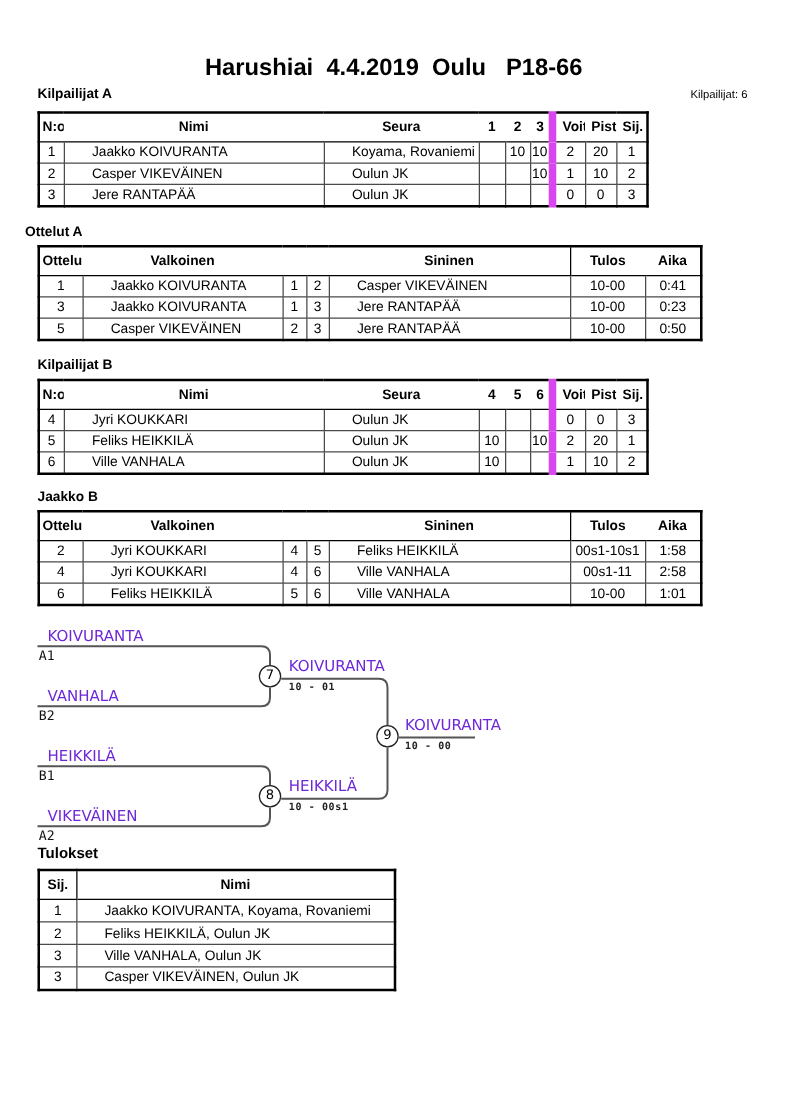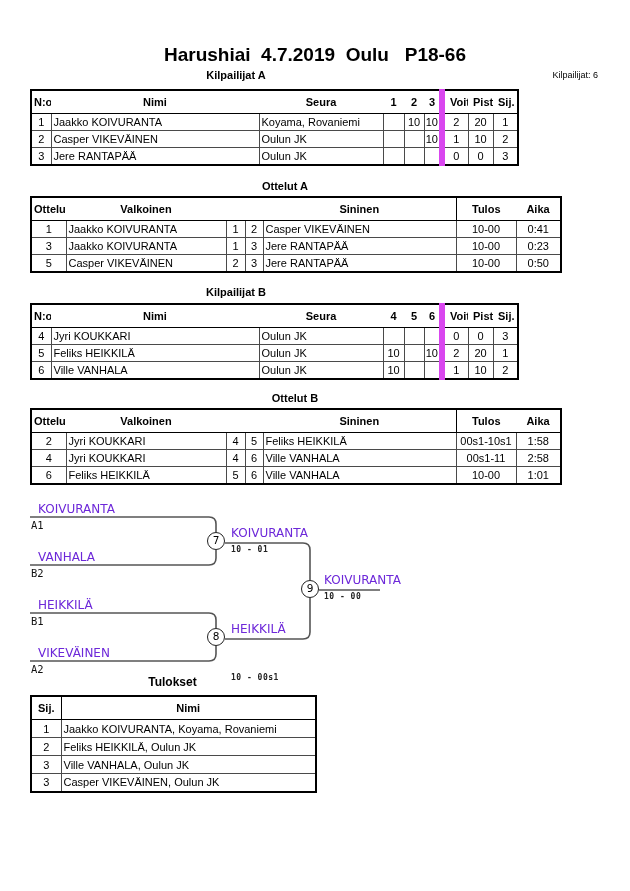--- a/index.html
+++ b/index.html
@@ -12,36 +12,36 @@
   .abs { position:absolute; }
 
   .doc-title {
     left:0; top:44px; width:630px; text-align:center;
     font-size:19px; font-weight:bold; white-space:pre;
     font-family:"Liberation Sans", sans-serif;
   }
   .comp-count { top:70px; right:32px; font-size:9px; }
 
   .sec-title {
-    font-size:11px; font-weight:bold; text-align:center; white-space:nowrap;
+    font-size:11px; font-weight:bold; white-space:nowrap;
   }
 
   table.grid {
     position:absolute; border-collapse:collapse; table-layout:fixed;
     border:2px solid #000; background:#fff;
   }
   .grid th {
     font-size:11px; font-weight:bold; height:17px; padding:5px;
     text-align:center; border-bottom:1.5px solid #000; white-space:nowrap; overflow:hidden;
   }
   .grid td {
     font-size:11px; height:17px; padding:0;
     border:1px solid #4a4a4a; white-space:nowrap; overflow:hidden;
   }
-  .grid .l { text-align:left; padding-left:2px; }
+  .grid .l { text-align:left; padding-left:22px; }
   .grid th.l { padding-left:2px; }
   .grid .c { text-align:center; }
   .grid th.grp, .grid td.grp { border-left:6px solid #d946ef; }
   .grid th.tl { border-left:1px solid #000; }
   .results td { height:18px; }
 
   .bk-name {
     position:absolute; font-family:"DejaVu Sans", sans-serif;
     font-size:12px; color:#6d28d9; white-space:nowrap;
   }
@@ -56,21 +56,21 @@
   .bk-circle {
     position:absolute; width:18px; height:18px; border:1.5px solid #222;
     border-radius:50%; background:#fff; text-align:center;
     font-family:"DejaVu Sans", sans-serif; font-size:10.5px; line-height:15px;
   }
   svg.bracket { position:absolute; left:0; top:0; }
 </style>
 </head>
 <body>
 
-<div class="abs doc-title">Harushiai  4.7.2019  Oulu   P18-66</div>
+<div class="abs doc-title">Harushiai  4.4.2019  Oulu   P18-66</div>
 <div class="abs comp-count">Kilpailijat: 6</div>
 
 <div class="abs sec-title" style="left:30px;top:69px;width:412px;">Kilpailijat A</div>
 <table class="grid" style="left:30px;top:89px;width:487px;">
   <colgroup>
       <col style="width:20px">
       <col style="width:208px">
       <col style="width:124px">
       <col style="width:21px">
       <col style="width:20px">
@@ -238,21 +238,21 @@
       <td class="c">10</td>
       <td class="c"></td>
       <td class="c"></td>
       <td class="c grp">1</td>
       <td class="c">10</td>
       <td class="c">2</td>
     </tr>
   </tbody>
 </table>
 
-<div class="abs sec-title" style="left:30px;top:392px;width:530px;">Ottelut B</div>
+<div class="abs sec-title" style="left:30px;top:392px;width:530px;">Jaakko B</div>
 <table class="grid" style="left:30px;top:408px;width:530px;">
   <colgroup>
       <col style="width:35px">
       <col style="width:160px">
       <col style="width:19px">
       <col style="width:18px">
       <col style="width:193px">
       <col style="width:60px">
       <col style="width:45px">
     </colgroup>
@@ -317,21 +317,21 @@
 <div class="bk-circle" style="left:207px;top:532px;">7</div>
 <div class="bk-name" style="left:231px;top:526px;">KOIVURANTA</div>
 <div class="bk-score" style="left:231px;top:545px;text-align:right;">10 - 01</div>
 
 <div class="bk-name" style="left:38px;top:598px;">HEIKKILÄ</div>
 <div class="bk-seed" style="left:31px;top:615px;">B1</div>
 <div class="bk-name" style="left:38px;top:646px;">VIKEVÄINEN</div>
 <div class="bk-seed" style="left:31px;top:663px;">A2</div>
 <div class="bk-circle" style="left:207px;top:628px;">8</div>
 <div class="bk-name" style="left:231px;top:622px;">HEIKKILÄ</div>
-<div class="bk-score" style="left:231px;top:673px;">10 - 00s1</div>
+<div class="bk-score" style="left:231px;top:641px;">10 - 00s1</div>
 
 <div class="bk-circle" style="left:301px;top:580px;">9</div>
 <div class="bk-name" style="left:324px;top:573px;">KOIVURANTA</div>
 <div class="bk-score" style="left:324px;top:592px;">10 - 00</div>
 
 <div class="abs sec-title" style="left:30px;top:675px;width:285px;font-size:12px;">Tulokset</div>
 <table class="grid results" style="left:30px;top:695px;width:285px;">
   <colgroup>
       <col style="width:30px">
       <col style="width:255px">

